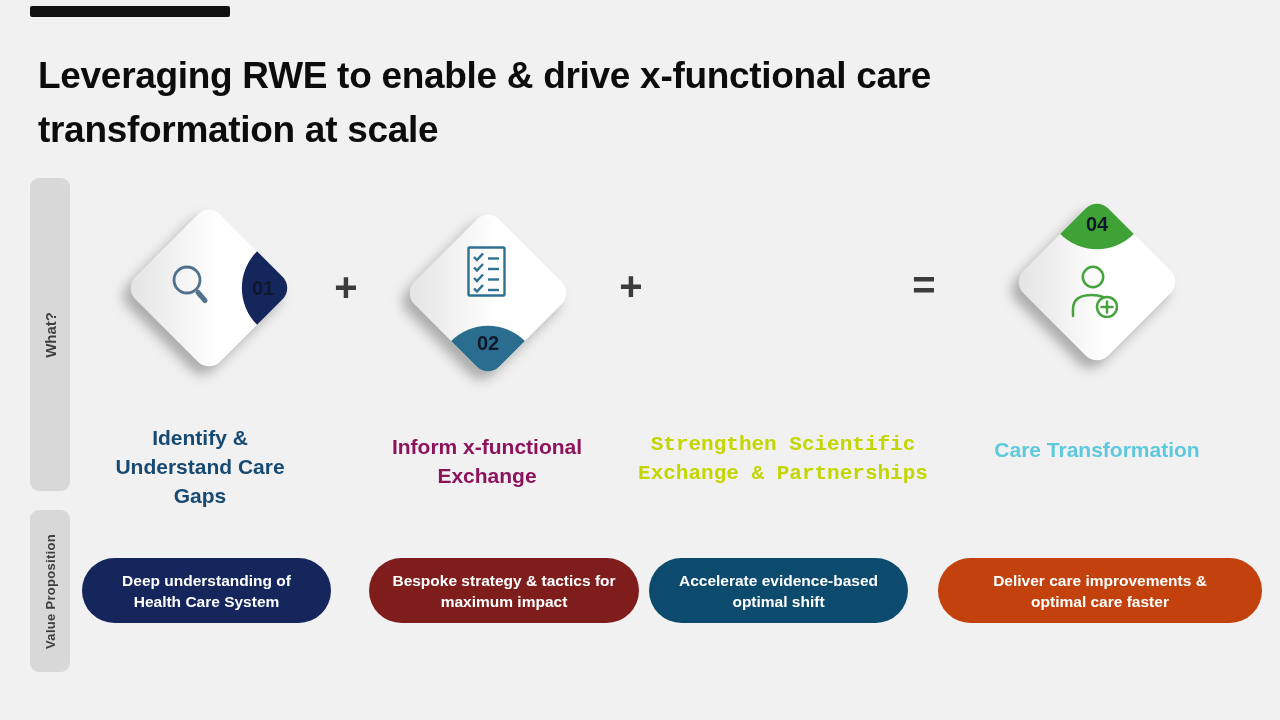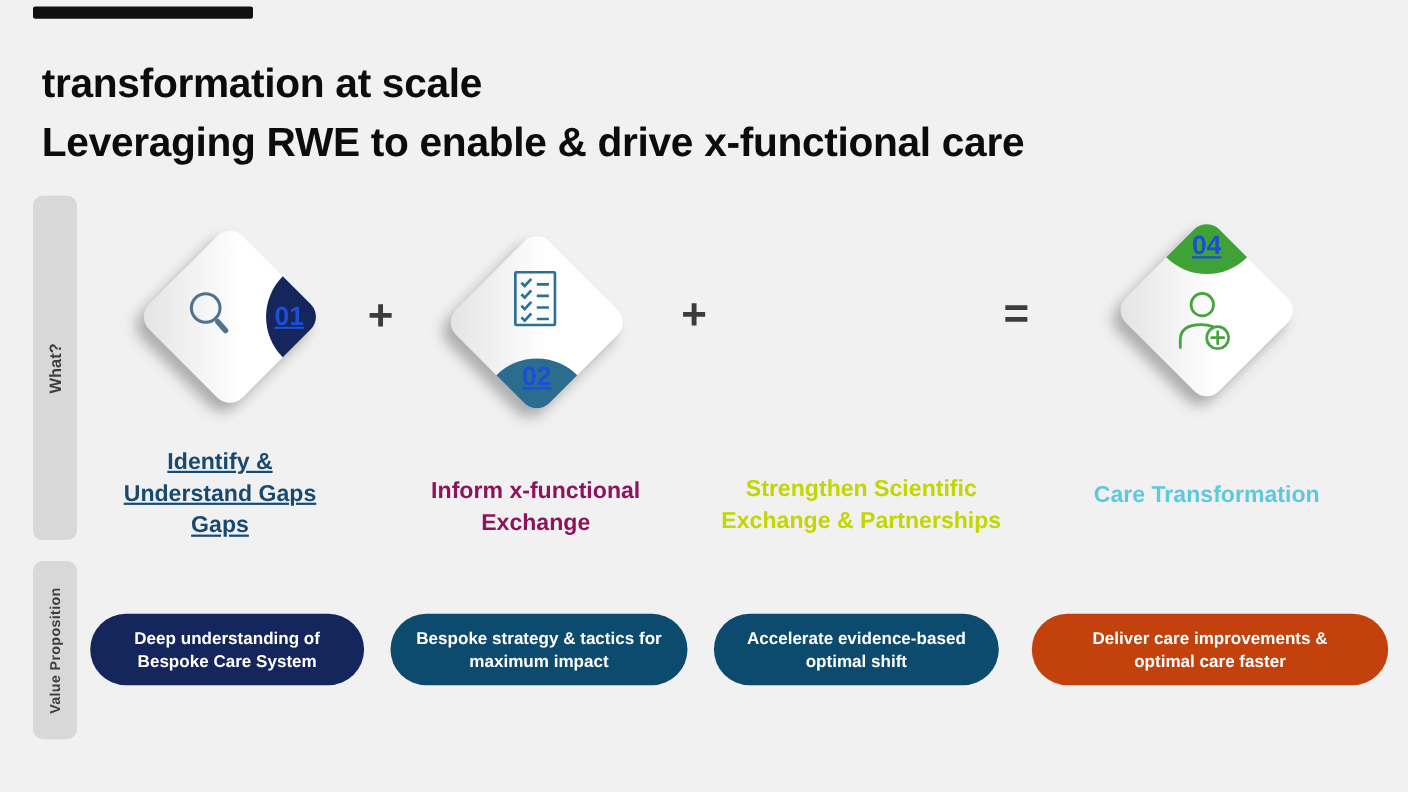--- a/index.html
+++ b/index.html
@@ -21,37 +21,37 @@
     position:absolute;left:25px;top:25px;width:120px;height:120px;border-radius:16px;
     background:linear-gradient(to top right,#e2e2e2 0%,#ffffff 55%);
     transform:rotate(45deg);overflow:hidden;
   }
   .badge{position:absolute;width:104px;height:104px;border-radius:50%;}
   .badge.corner-right{left:68px;top:-52px;}
   .badge.corner-bottom{left:68px;top:68px;}
   .badge.corner-left{left:-52px;top:68px;}
   .badge.corner-top{left:-52px;top:-52px;}
   .num{position:absolute;width:44px;height:44px;display:flex;align-items:center;justify-content:center;
-       color:#1d4ed8;font-weight:700;font-size:24px;text-decoration:underline;}
+       color:#0f172a;font-weight:700;font-size:20px;}
   .icon{position:absolute;}
   .step-label{position:absolute;text-align:center;font-weight:700;font-size:21px;line-height:29px;}
   .op{position:absolute;width:40px;text-align:center;font-weight:700;font-size:40px;line-height:50px;color:#3c3c3c;}
   .pill{position:absolute;top:558px;height:65px;border-radius:33px;display:flex;flex-direction:column;
         align-items:center;justify-content:center;color:#ffffff;font-weight:700;font-size:15.5px;line-height:21px;text-align:center;padding:0 4px;box-sizing:border-box;}
 </style>
 </head>
 <body>
 
 <div class="slide">
 
   <div class="topbar"></div>
 
   <div class="title">
+    <div>Leveraging RWE to enable &amp; drive x-functional care</div>
     <div>transformation at scale</div>
-    <div>Leveraging RWE to enable &amp; drive x-functional care</div>
   </div>
 
   <div class="vtab what">
     <span>What?</span>
   </div>
   <div class="vtab vp">
     <span>Value Proposition</span>
   </div>
 
   <div class="cell" style="left:124px;top:203px;">
@@ -59,23 +59,23 @@
       <div class="square">
         <div class="badge corner-right" style="background-color: rgb(20, 38, 92);"></div>
       </div>
     </div>
     <svg class="icon" style="left: 43px; top: 61px; color: rgb(81, 113, 140);" width="46" height="44" viewBox="0 0 46 44" fill="none" stroke="currentColor">
       <circle cx="20" cy="16" r="13" stroke-width="2.8"></circle>
       <path d="M31,28.5 L38,36.5" stroke-width="5" stroke-linecap="round"></path>
     </svg>
     <div class="num" style="left:117px;top:63px;">01</div>
   </div>
-  <div class="step-label" style="left: 100px; top: 405px; width: 200px; color: rgb(23, 74, 115); text-decoration: underline;">
+  <div class="step-label" style="left: 100px; top: 423px; width: 200px; color: rgb(23, 74, 115);">
     <div>Identify &amp;</div>
-    <div>Understand Gaps</div>
+    <div>Understand Care</div>
     <div>Gaps</div>
   </div>
 
   <div class="op" style="left:326px;top:262px;">+</div>
 
   <div class="cell" style="left:403px;top:208px;">
     <div class="shadowwrap">
       <div class="square">
         <div class="badge corner-bottom" style="background-color: rgb(42, 109, 142);"></div>
       </div>
@@ -93,21 +93,21 @@
     </svg>
     <div class="num" style="left:63px;top:113px;">02</div>
   </div>
   <div class="step-label" style="left: 367px; top: 432px; width: 240px; color: rgb(140, 19, 92);">
     <div>Inform x-functional</div>
     <div>Exchange</div>
   </div>
 
   <div class="op" style="left:611px;top:261px;">+</div>
 
-  <div class="step-label" style="left: 626px; top: 430px; width: 314px; color: rgb(195, 214, 0);">
+  <div class="step-label" style="left: 626px; top: 430px; width: 314px; color: rgb(195, 214, 0); font-family: Liberation Mono, monospace;">
     <div>Strengthen Scientific</div>
     <div>Exchange &amp; Partnerships</div>
   </div>
 
   <div class="op" style="left:904px;top:260px;">=</div>
 
   <div class="cell" style="left:1012px;top:197px;">
     <div class="shadowwrap">
       <div class="square">
         <div class="badge corner-top" style="background-color: rgb(63, 162, 55);"></div>
@@ -121,23 +121,23 @@
       <path d="M39,37.5 V48.5" stroke-linecap="round"></path>
     </svg>
     <div class="num" style="left:63px;top:5px;">04</div>
   </div>
   <div class="step-label" style="left: 957px; top: 435px; width: 280px; color: rgb(94, 201, 222);">
     <div>Care Transformation</div>
   </div>
 
   <div class="pill" style="left: 82px; width: 249px; background-color: rgb(20, 38, 92);">
     <div>Deep understanding of</div>
-    <div>Bespoke Care System</div>
+    <div>Health Care System</div>
   </div>
-  <div class="pill" style="left: 355px; width: 270px; background-color: #0c4a6e;">
+  <div class="pill" style="left: 369px; width: 270px; background-color: #7f1d1d;">
     <div>Bespoke strategy &amp; tactics for</div>
     <div>maximum impact</div>
   </div>
   <div class="pill" style="left: 649px; width: 259px; background-color: #0c4a6e;">
     <div>Accelerate evidence-based</div>
     <div>optimal shift</div>
   </div>
   <div class="pill" style="left: 938px; width: 324px; background-color: #c2410c;">
     <div>Deliver care improvements &amp;</div>
     <div>optimal care faster</div>

